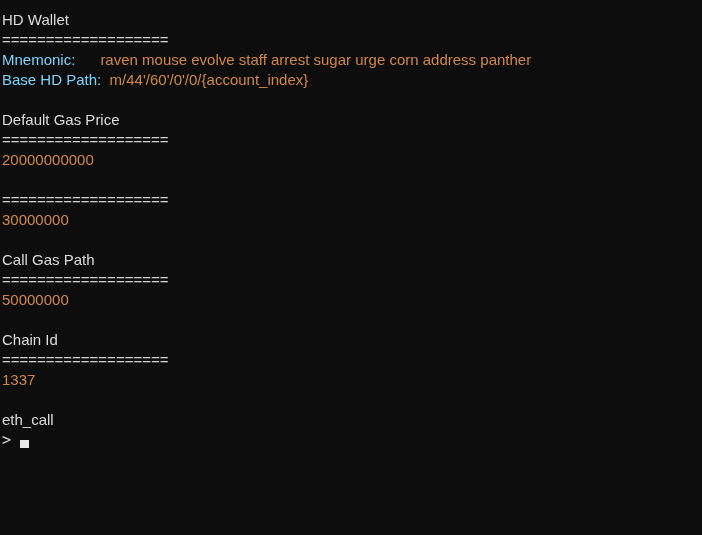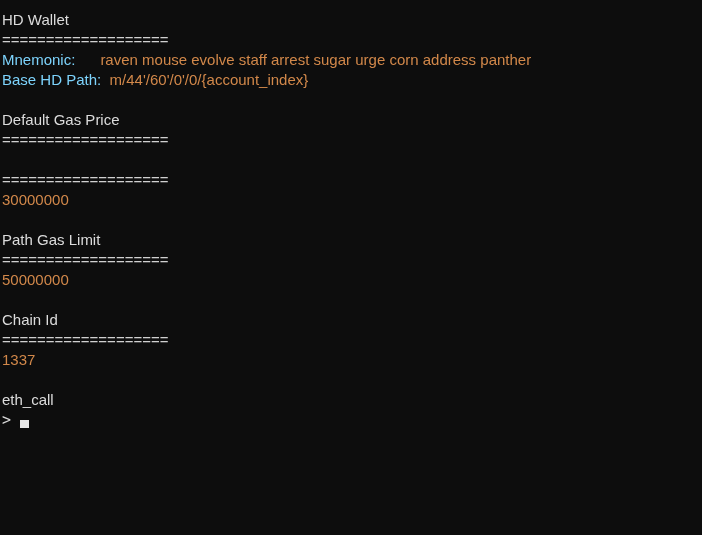--- a/index.html
+++ b/index.html
@@ -72,29 +72,30 @@
 
   <div class="line heading">HD Wallet</div>
   <div class="line rule">===================</div>
   <div class="line mnemonic-row"><span class="label">Mnemonic:      </span><span class="value">raven mouse evolve staff arrest sugar urge corn address panther</span></div>
   <div class="line path-row"><span class="label">Base HD Path:  </span><span class="value">m/44'/60'/0'/0/{account_index}</span></div>
 
   <div class="line blank">&nbsp;</div>
 
   <div class="line heading">Default Gas Price</div>
   <div class="line rule">===================</div>
+  <div class="line value">20000000000</div>
 
   <div class="line blank">&nbsp;</div>
 
   <div class="line rule">===================</div>
   <div class="line value">30000000</div>
 
   <div class="line blank">&nbsp;</div>
 
-  <div class="line heading">Path Gas Limit</div>
+  <div class="line heading">Call Gas Path</div>
   <div class="line rule">===================</div>
   <div class="line value">50000000</div>
 
   <div class="line blank">&nbsp;</div>
 
   <div class="line heading">Chain Id</div>
   <div class="line rule">===================</div>
   <div class="line value">1337</div>
 
   <div class="line blank">&nbsp;</div>

